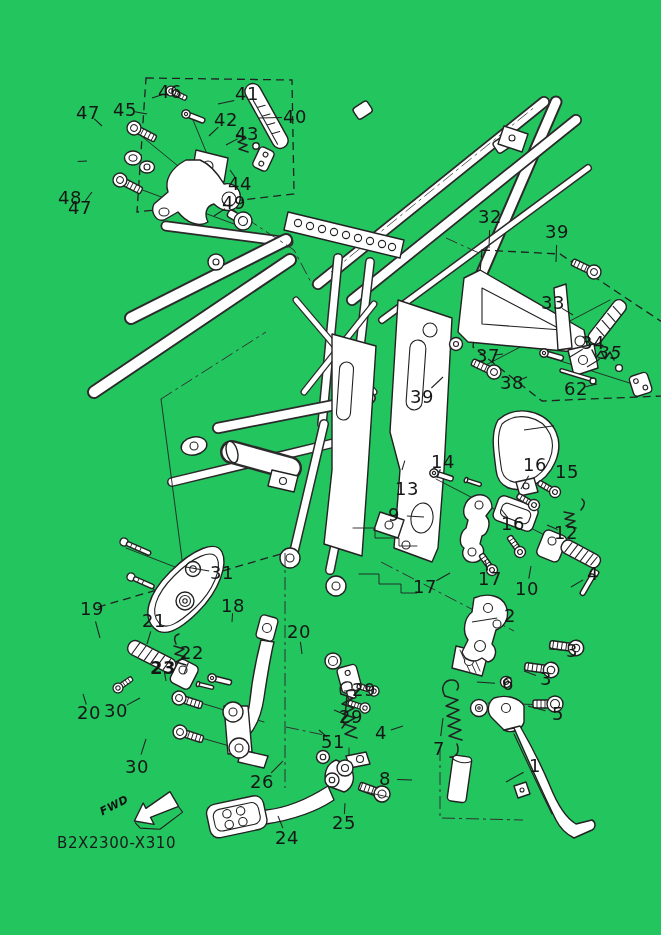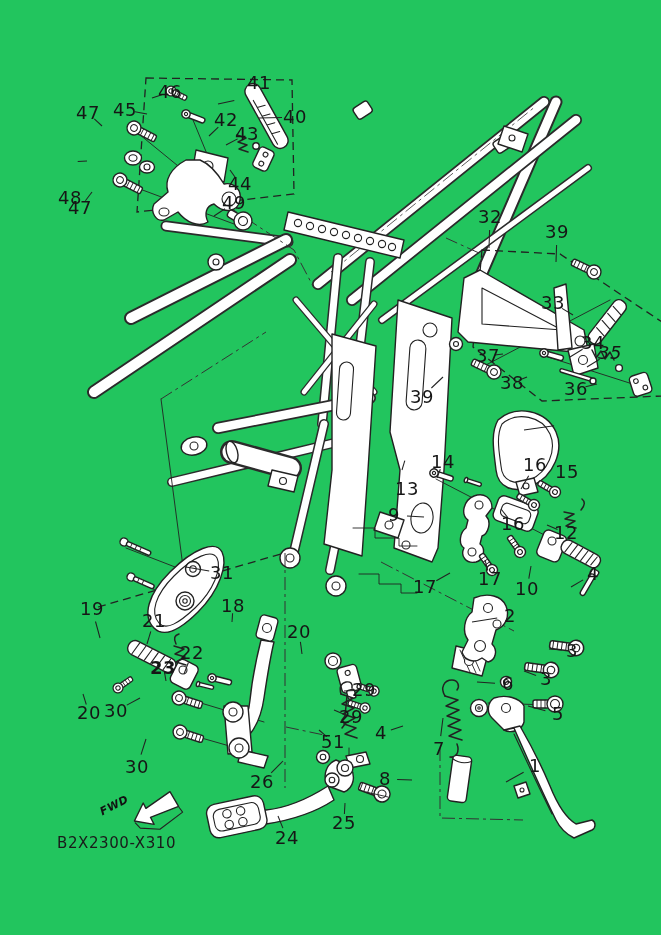--- a/index.html
+++ b/index.html
@@ -484,38 +484,38 @@
       <line x1="545.4" y1="710.7" x2="528" y2="706" class="lead"></line>
       <line x1="390.9" y1="729.9" x2="403" y2="726" class="lead"></line>
       <line x1="440.7" y1="736.1" x2="443" y2="718" class="lead"></line>
       <line x1="397.1" y1="779.5" x2="412" y2="780" class="lead"></line>
       <line x1="523.6" y1="772.3" x2="506" y2="782" class="lead"></line>
     </svg>
 
 
 <div id="callout-layer">
       <div class="callout" style="left: 170px; top: 92px;">46</div>
-      <div class="callout" style="left: 247px; top: 83px; margin-left: 12px;">41</div>
+      <div class="callout" style="left: 247px; top: 94px;">41</div>
       <div class="callout" style="left: 295px; top: 117px;">40</div>
       <div class="callout" style="left: 88px; top: 113px;">47</div>
       <div class="callout" style="left: 125px; top: 110px;">45</div>
       <div class="callout" style="left: 226px; top: 120px;">42</div>
       <div class="callout" style="left: 247px; top: 134px;">43</div>
       <div class="callout" style="left: 70px; top: 162px; margin-top: 36px;">48</div>
       <div class="callout" style="left: 240px; top: 184px;">44</div>
       <div class="callout" style="left: 80px; top: 208px;">47</div>
       <div class="callout" style="left: 234px; top: 203px;">49</div>
       <div class="callout" style="left: 490px; top: 217px;">32</div>
       <div class="callout" style="left: 557px; top: 232px;">39</div>
       <div class="callout" style="left: 553px; top: 303px;">33</div>
       <div class="callout" style="left: 593px; top: 343px;">34</div>
       <div class="callout" style="left: 610px; top: 353px; font-style: italic;">35</div>
       <div class="callout" style="left: 488px; top: 356px;">37</div>
       <div class="callout" style="left: 512px; top: 383px;">38</div>
-      <div class="callout" style="left: 576px; top: 389px;">36</div>
+      <div class="callout" style="left: 576px; top: 389px;">62</div>
       <div class="callout" style="left: 422px; top: 397px;">39</div>
       <div class="callout" style="left: 567px; top: 424px; margin-top: 48px;">15</div>
       <div class="callout" style="left: 407px; top: 453px; margin-top: 36px;">13</div>
       <div class="callout" style="left: 443px; top: 462px;">14</div>
       <div class="callout" style="left: 535px; top: 465px;">16</div>
       <div class="callout" style="left: 394px; top: 515px;">9</div>
       <div class="callout" style="left: 513px; top: 524px;">16</div>
       <div class="callout" style="left: 566px; top: 533px;">12</div>
       <div class="callout" style="left: 490px; top: 579px;">17</div>
       <div class="callout" style="left: 425px; top: 587px;">17</div>

